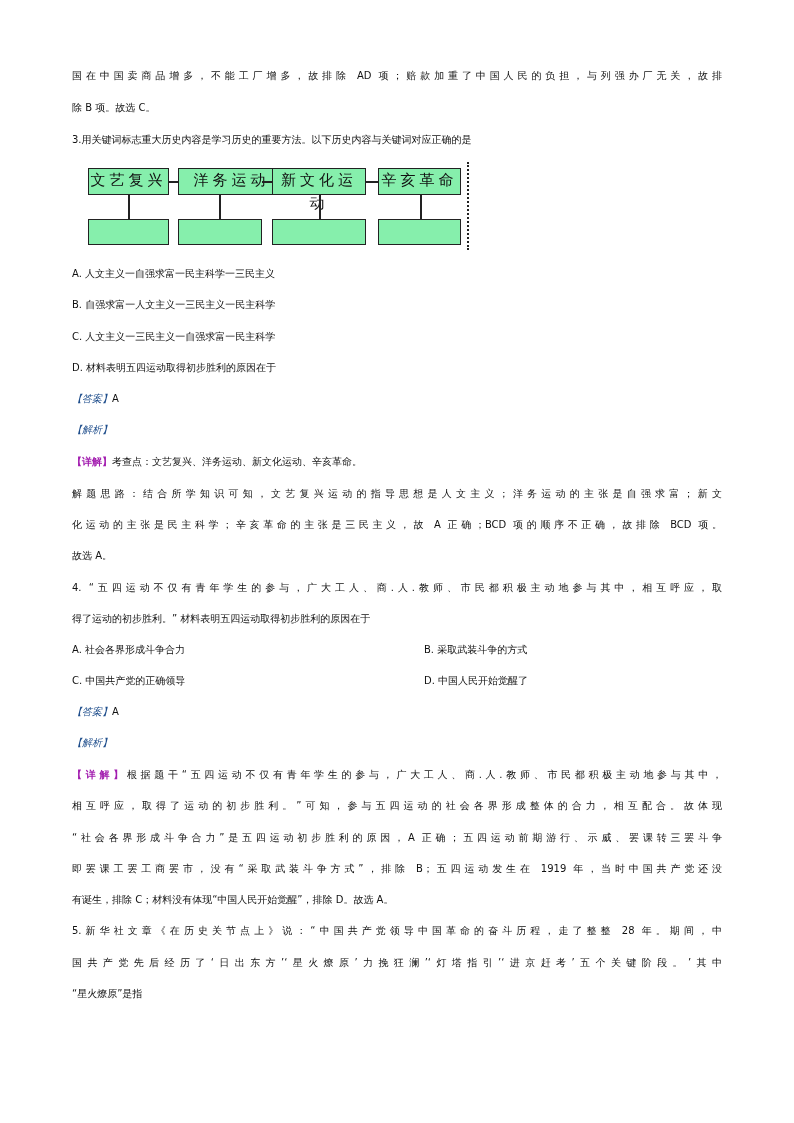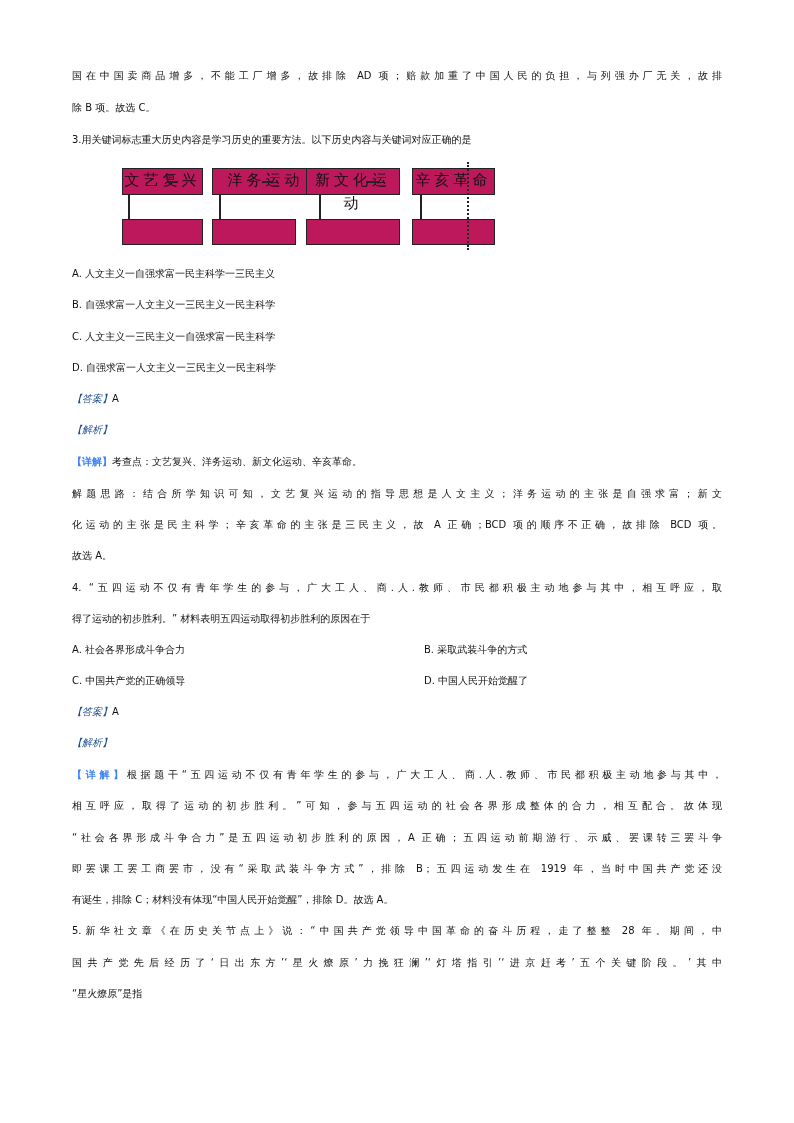--- a/index.html
+++ b/index.html
@@ -8,28 +8,28 @@
     font-family: "DejaVu Sans", "Liberation Sans", sans-serif;
     color: #111111;
   }
   .page { position: absolute; left: 72px; top: 0; width: 652px; }
   .line {
     position: absolute; left: 0; white-space: nowrap;
     font-size: 10px; line-height: 20px; letter-spacing: 0px;
   }
   .just { width: 650px; text-align: justify; text-align-last: justify; white-space: normal; }
   .label-blue { color: #1f4e8c; font-style: italic; }
-  .label-black { color: #3b82f6; font-weight: bold; }
+  .label-black { color: #a21caf; font-weight: bold; }
   .opt2 { position: absolute; left: 325px; margin-left: 27px; }
   
   .diagram { position: absolute; left: 0; top: 0; }
   .dbox {
-    position: absolute; border: 1.5px solid #222; background: #be185d;
+    position: absolute; border: 1.5px solid #222; background: #86efac;
     box-sizing: border-box; font-family: "DejaVu Serif", "Liberation Serif", serif;
-    font-size: 15px; letter-spacing: 4px; text-align: center; line-height: 23px; margin-left: 34px;
+    font-size: 15px; letter-spacing: 4px; text-align: center; line-height: 23px;
   }
   .hline { position: absolute; height: 1.5px; background: #222; }
   .vline { position: absolute; width: 1.5px; background: #222; }
   .dotted { position: absolute; border-left: 2px dotted #222; }
 </style>
 </head>
 <body>
 
 <div class="page">
 
@@ -58,21 +58,21 @@
     <div class="dbox" style="left:106px; top:219px; width:84px; height:26px;"></div>
     <div class="dbox" style="left:200px; top:219px; width:94px; height:26px;"></div>
     <div class="dbox" style="left:306px; top:219px; width:83px; height:26px;"></div>
 
     <div class="dotted" style="left:395px; top:162px; height:88px;"></div>
   </div>
 
   <div class="line" style="top:264px">A.  人文主义一自强求富一民主科学一三民主义</div>
   <div class="line" style="top:295px">B.  自强求富一人文主义一三民主义一民主科学</div>
   <div class="line" style="top:327px">C.  人文主义一三民主义一自强求富一民主科学</div>
-  <div class="line" style="top:358px">D.  自强求富一人文主义一三民主义一民主科学</div>
+  <div class="line" style="top:358px">D.  材料表明五四运动取得初步胜利的原因在于</div>
 
   <div class="line" style="top:389px">
     <span class="label-blue">【答案】</span><span>A</span>
   </div>
   <div class="line" style="top:420px">
     <span class="label-blue">【解析】</span>
   </div>
   <div class="line" style="top:452px">
     <span class="label-black">【详解】</span><span>考查点：文艺复兴、洋务运动、新文化运动、辛亥革命。</span>
   </div>

